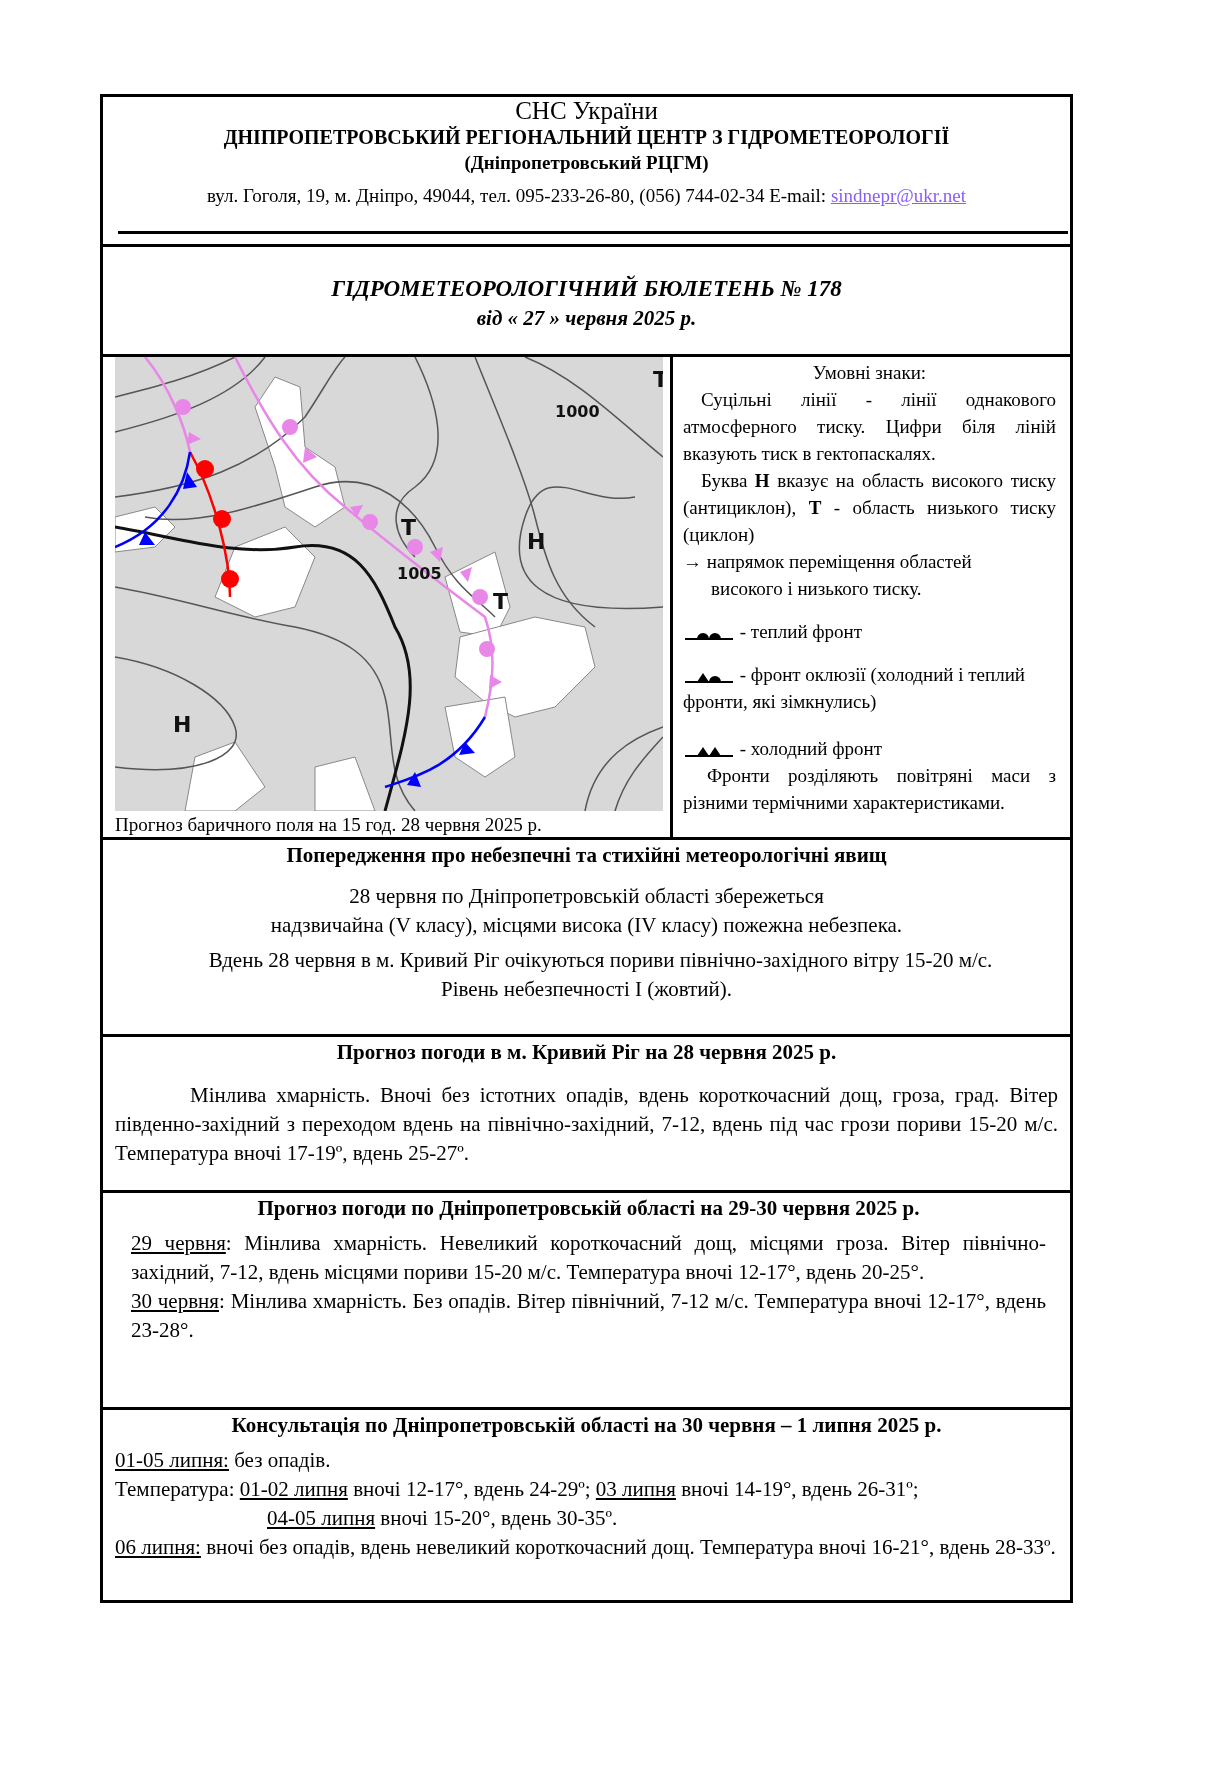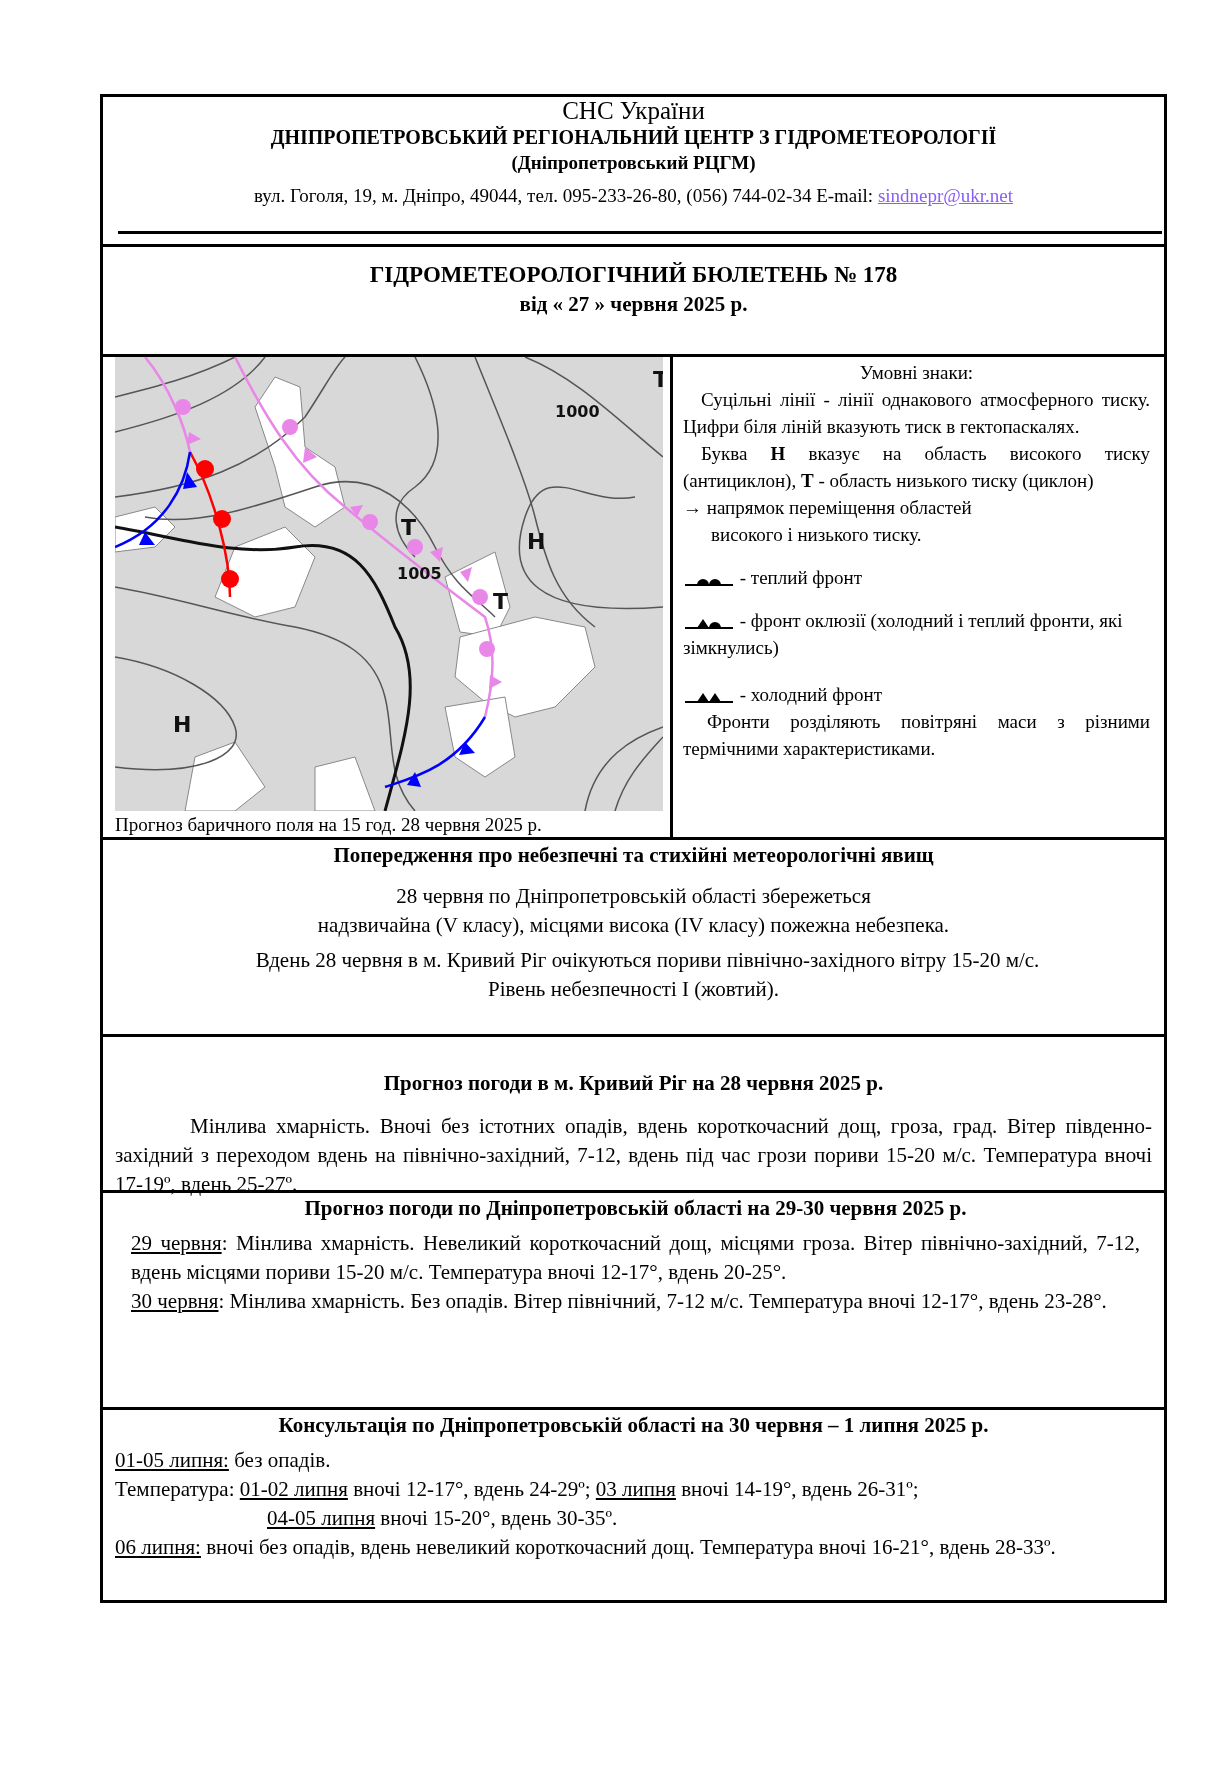--- a/index.html
+++ b/index.html
@@ -1,17 +1,17 @@
 <!DOCTYPE html>
 <html><head>
 <meta charset="utf-8">
 <style>
   html, body { margin:0; padding:0; background:#ffffff; }
   body { width:1209px; height:1769px; position:relative; font-family:"Liberation Serif", serif; color:#000; overflow:hidden; }
-  .page { position:absolute; left:100px; top:94px; width:1067px; height:1509px; border:3px solid #000; box-sizing:border-box; }
+  .page { position:absolute; left:100px; top:94px; width:973px; height:1509px; border:3px solid #000; box-sizing:border-box; }
   .sec { position:absolute; left:0; right:0; box-sizing:border-box; }
   .divider { position:absolute; left:0; right:0; height:3px; background:#000; }
   .center { text-align:center; }
   .hdr1 { font-size:25px; line-height:27px; }
   .hdr2 { font-size:20px; font-weight:bold; line-height:26px; }
   .addr { font-size:19px; line-height:24px; }
   .addr a { color:#8b5cf6; text-decoration:underline; }
   .title { font-size:23px; font-weight:bold; line-height:32px; }
   .sectitle { font-size:21px; font-weight:bold; line-height:26px; text-align:center; }
   .body { font-size:21px; line-height:29px; }
@@ -31,21 +31,21 @@
     <div class="hdr1" style="margin-top:0px;">СНС України</div>
     <div class="hdr2">ДНІПРОПЕТРОВСЬКИЙ РЕГІОНАЛЬНИЙ ЦЕНТР З ГІДРОМЕТЕОРОЛОГІЇ</div>
     <div class="hdr2" style="font-size:19px;">(Дніпропетровський РЦГМ)</div>
     <div class="addr" style="margin-top:8px;">
       <span>вул. Гоголя, 19, м. Дніпро, 49044, тел. 095-233-26-80,  (056) 744-02-34 E-mail: </span><a>sindnepr@ukr.net</a>
     </div>
     <div style="position:absolute;left:15px;right:2px;top:134px;height:3px;background:#000;"></div>
   </div>
   <div class="divider" style="top:147px;"></div>
 
-  <div class="sec center" style="top:142px;height:108px;padding-top:20px;">
+  <div class="sec center" style="top:156px;height:108px;padding-top:20px;font-style:italic;">
     <div class="title">ГІДРОМЕТЕОРОЛОГІЧНИЙ БЮЛЕТЕНЬ № 178</div>
     <div class="title" style="font-size:21px;line-height:26px;">від « 27 » червня 2025 р.</div>
   </div>
   <div class="divider" style="top:257px;"></div>
 
   <div class="sec" style="top:260px;height:483px;">
     <div class="map">
       <svg width="548" height="454" viewBox="0 0 548 454">
         <rect width="548" height="454" fill="#d8d8d8"></rect>
 
@@ -162,21 +162,21 @@
 
   <div class="sec center body" style="top:743px;height:194px;">
     <div class="sectitle" style="margin-top:2px;">Попередження про небезпечні та стихійні метеорологічні явищ</div>
     <div style="margin-top:14px;">28 червня по Дніпропетровській області збережеться</div>
     <div>надзвичайна (V класу), місцями висока (IV класу) пожежна небезпека.</div>
     <div style="margin-top:6px;margin-left:28px;">Вдень 28 червня в м. Кривий Ріг очікуються пориви північно-західного вітру 15-20 м/с.</div>
     <div>Рівень небезпечності І (жовтий).</div>
   </div>
   <div class="divider" style="top:937px;"></div>
 
-  <div class="sec body" style="top:971px;height:153px;padding:0 12px;">
+  <div class="sec body" style="top:940px;height:153px;padding:0 12px;">
     <div class="sectitle" style="margin-top:2px;">Прогноз погоди в м. Кривий Ріг на 28 червня 2025 р.</div>
     <div class="j" style="text-indent:75px;margin-top:16px;">Мінлива хмарність.  Вночі без істотних опадів, вдень короткочасний дощ,  гроза, град. Вітер південно-західний з переходом вдень на північно-західний, 7-12, вдень під час грози пориви 15-20 м/с. Температура вночі 17-19º, вдень 25-27º.</div>
   </div>
   <div class="divider" style="top:1093px;"></div>
 
   <div class="sec body" style="top:1096px;height:214px;padding:0 24px 0 28px;">
     <div class="sectitle" style="margin-top:2px;">Прогноз погоди по Дніпропетровській області  на 29-30 червня 2025 р.</div>
     <div class="j" style="margin-top:8px;">
       <span class="u">29 червня</span><span>: Мінлива хмарність. Невеликий короткочасний дощ, місцями гроза. Вітер північно-західний, 7-12,  вдень місцями пориви 15-20 м/с. Температура вночі 12-17°, вдень 20-25°.</span>
     </div>

